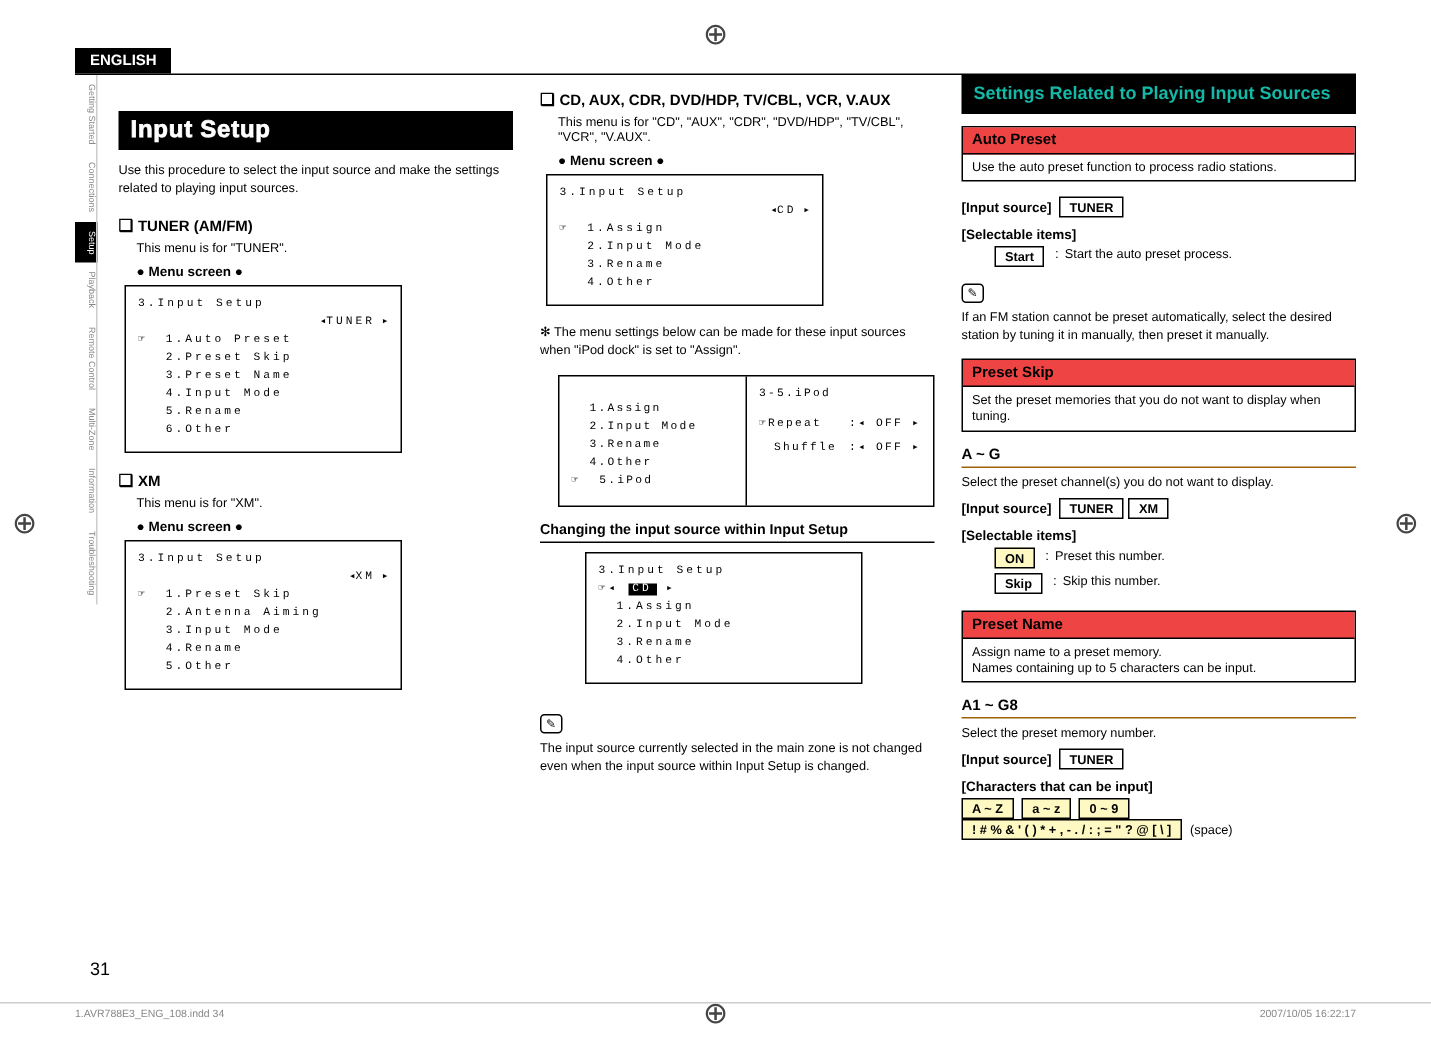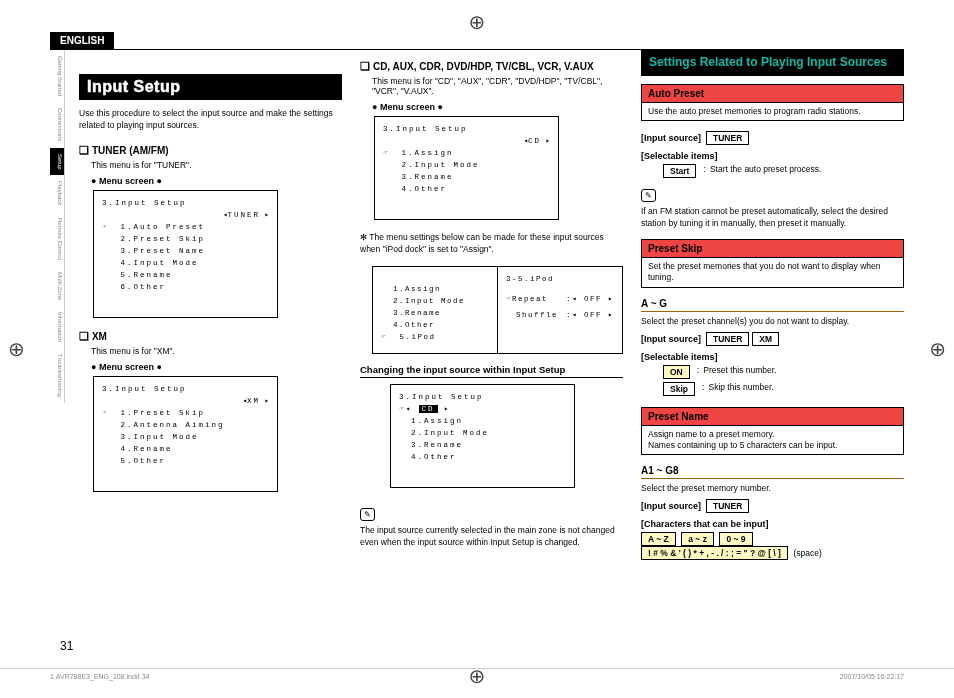--- a/index.html
+++ b/index.html
@@ -25,21 +25,21 @@
   .intro { font-size: 8.5px; line-height: 1.4; margin-bottom: 12px; }
 
   .sec-head { font-weight: bold; font-size: 10px; margin: 10px 0 3px 0; }
   .sec-head::before { content: "\2751  "; font-size: 11px; }
   .sub { font-size: 8.5px; margin-left: 12px; margin-bottom: 6px; }
 
   .bullet-head { font-weight: bold; font-size: 9px; margin: 6px 0 4px 12px; }
   .bullet-head::before { content: "\25CF  "; }
   .bullet-head::after { content: "  \25CF"; }
 
-  .screen { border: 1px solid #000; padding: 6px 8px 24px 8px; margin: 0 0 12px 14px; font-family: "Courier New", monospace; font-size: 7.5px; line-height: 1.6; letter-spacing: 2px; width: 185px; }
+  .screen { border: 1px solid #000; padding: 6px 8px 8px 8px; margin: 0 0 12px 4px; font-family: "Courier New", monospace; font-size: 7.5px; line-height: 1.6; letter-spacing: 2px; width: 185px; }
   .screen-dual { border: 1px solid #000; margin-left: 12px; margin-bottom: 10px; display: flex; }
   .screen-dual .half { flex: 1; padding: 6px 8px 10px 8px; font-family: "Courier New", monospace; font-size: 7.5px; line-height: 1.6; letter-spacing: 1.5px; }
   .screen-dual .divider { width: 1px; background: #000; }
   .sc-head { display: flex; justify-content: space-between; letter-spacing: 2px; }
   .sc-src { text-align: right; }
   .sc-src::before { content: "\25C2 "; letter-spacing: 0; }
   .sc-src::after { content: " \25B8"; letter-spacing: 0; }
   .cur::before { content: "\261E"; letter-spacing: 0; margin-right: 2px; }
   .ind { padding-left: 12px; display: inline-block; }
 
@@ -191,21 +191,21 @@
         <div class="note-icon">✎</div>
         <div class="note-text">The input source currently selected in the main zone is not changed even when the input source within Input Setup is changed.</div>
       </div>
 
       <div class="col">
         <div class="dark-bar">Settings Related to Playing Input Sources</div>
         <div style="height:8px"></div>
 
         <div class="box">
           <div class="box-head">Auto Preset</div>
-          <div class="box-body">Use the auto preset memories to program radio stations.</div>
+          <div class="box-body">Use the auto preset function to process radio stations.</div>
         </div>
         <div class="line-label"><span>[Input source]</span>&nbsp;&nbsp;<span class="pill">TUNER</span></div>
         <div class="line-label">[Selectable items]</div>
         <div class="row-item">
             <span class="pill">Start</span>
             <span class="sep">:</span>
             <span class="desc">Start the auto preset process.</span>
           </div>
         <div class="note-icon">✎</div>
         <div class="note-text">If an FM station cannot be preset automatically, select the desired station by tuning it in manually, then preset it manually.</div>

